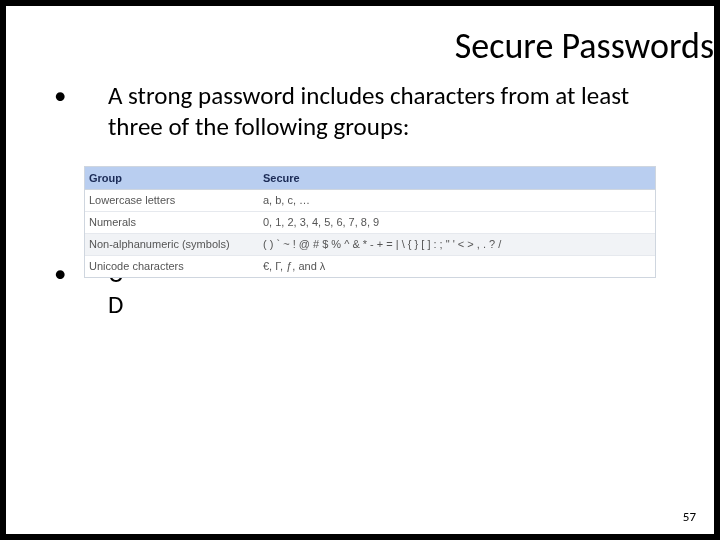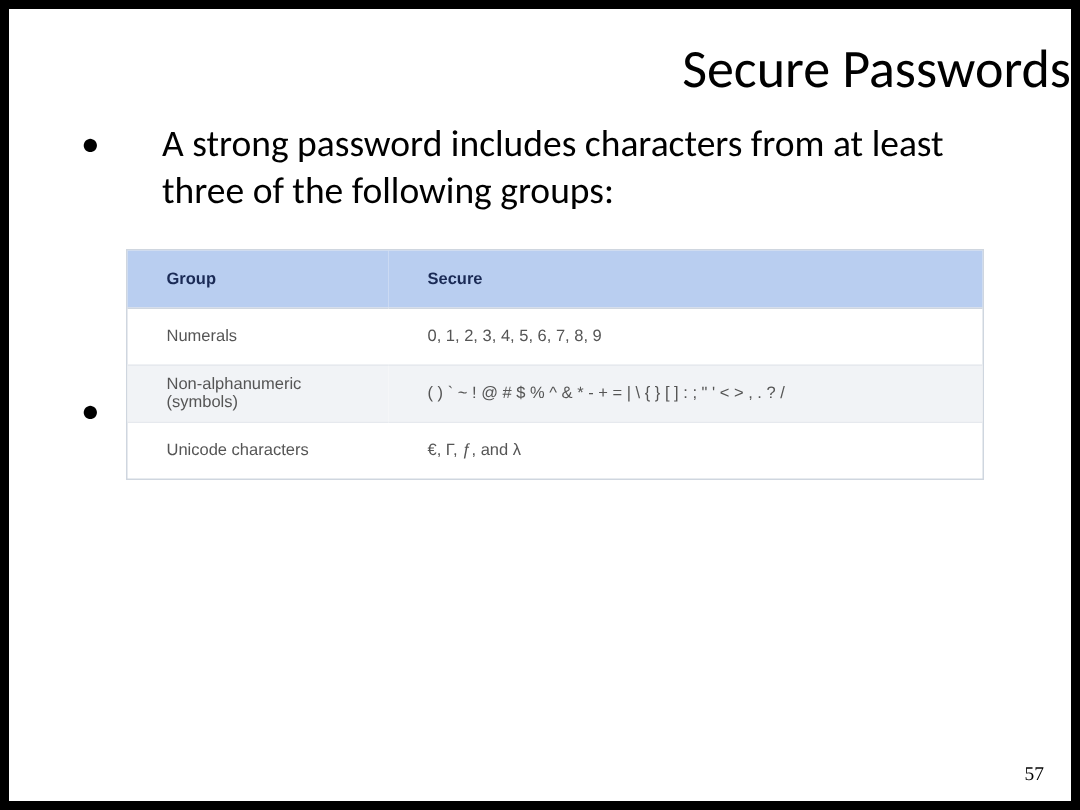--- a/index.html
+++ b/index.html
@@ -70,24 +70,24 @@
     border: 1px solid #cfd6df;
     font-family: Verdana, Geneva, sans-serif;
   }
   table {
     border-collapse: collapse;
     width: 100%;
     font-size: 11px;
   }
   th, td {
     text-align: left;
-    padding: 4px 26px;
+    padding: 4px 4px;
     box-sizing: border-box;
     vertical-align: middle;
-    height: 38px;
+    height: 22px;
   }
   thead th {
     background: #b9cef0;
     color: #1a2a55;
     font-weight: bold;
     font-size: 11px;
     border-bottom: 1px solid #cfd6df;
   }
   tbody tr {
     border-top: 1px solid #e6e9ee;
@@ -101,21 +101,20 @@
     font-size: 11px;
   }
   col.c1 { width: 174px; }
   col.c2 { width: auto; }
   .page-num {
     position: absolute;
     bottom: 10px;
     right: 18px;
     font-size: 13px;
     color: #000;
-    font-family: Liberation Serif, serif;
   }
 </style>
 </head>
 <body>
 
 <div class="slide">
 
   <div class="title">Secure Passwords</div>
 
   <div class="bullets">
@@ -143,20 +142,24 @@
           <col class="c2">
         </colgroup>
       <thead>
         <tr>
           <th>Group</th>
           <th>Secure</th>
         </tr>
       </thead>
       <tbody>
         <tr>
+          <td>Lowercase letters</td>
+          <td>a, b, c, …</td>
+        </tr>
+        <tr>
           <td>Numerals</td>
           <td>0, 1, 2, 3, 4, 5, 6, 7, 8, 9</td>
         </tr>
         <tr class="zebra">
           <td>Non-alphanumeric (symbols)</td>
           <td>( ) ` ~ ! @ # $ % ^ &amp; * - + = | \ { } [ ] : ; " ' &lt; &gt; , . ? /</td>
         </tr>
         <tr>
           <td>Unicode characters</td>
           <td>€, Γ, ƒ, and λ</td>

